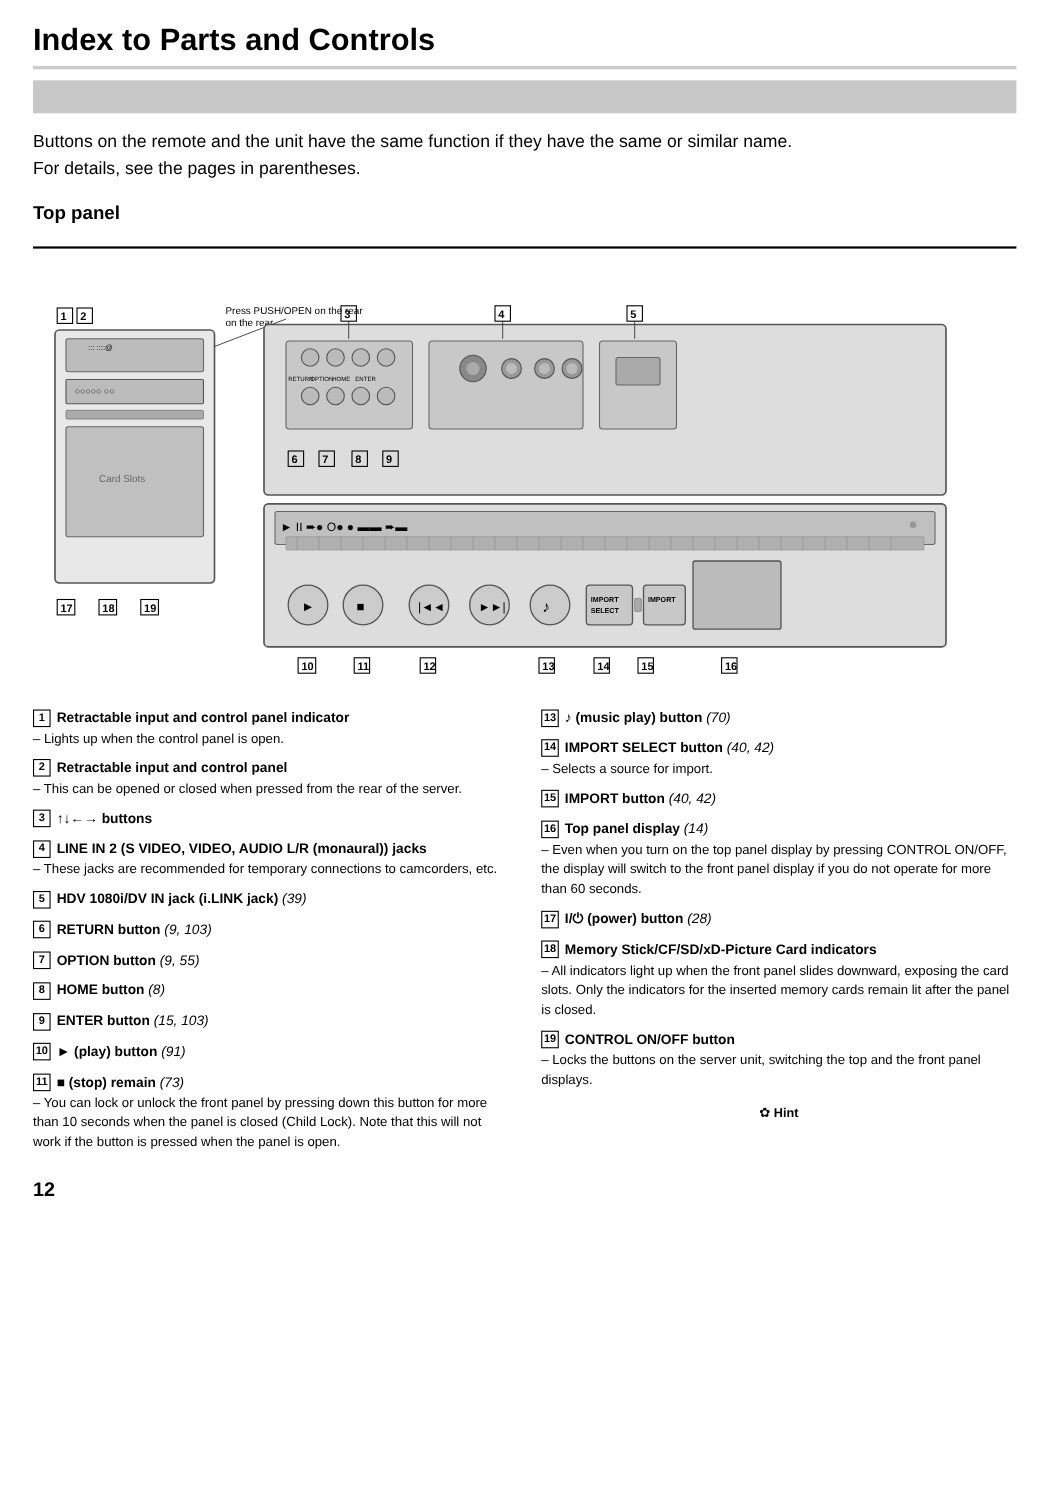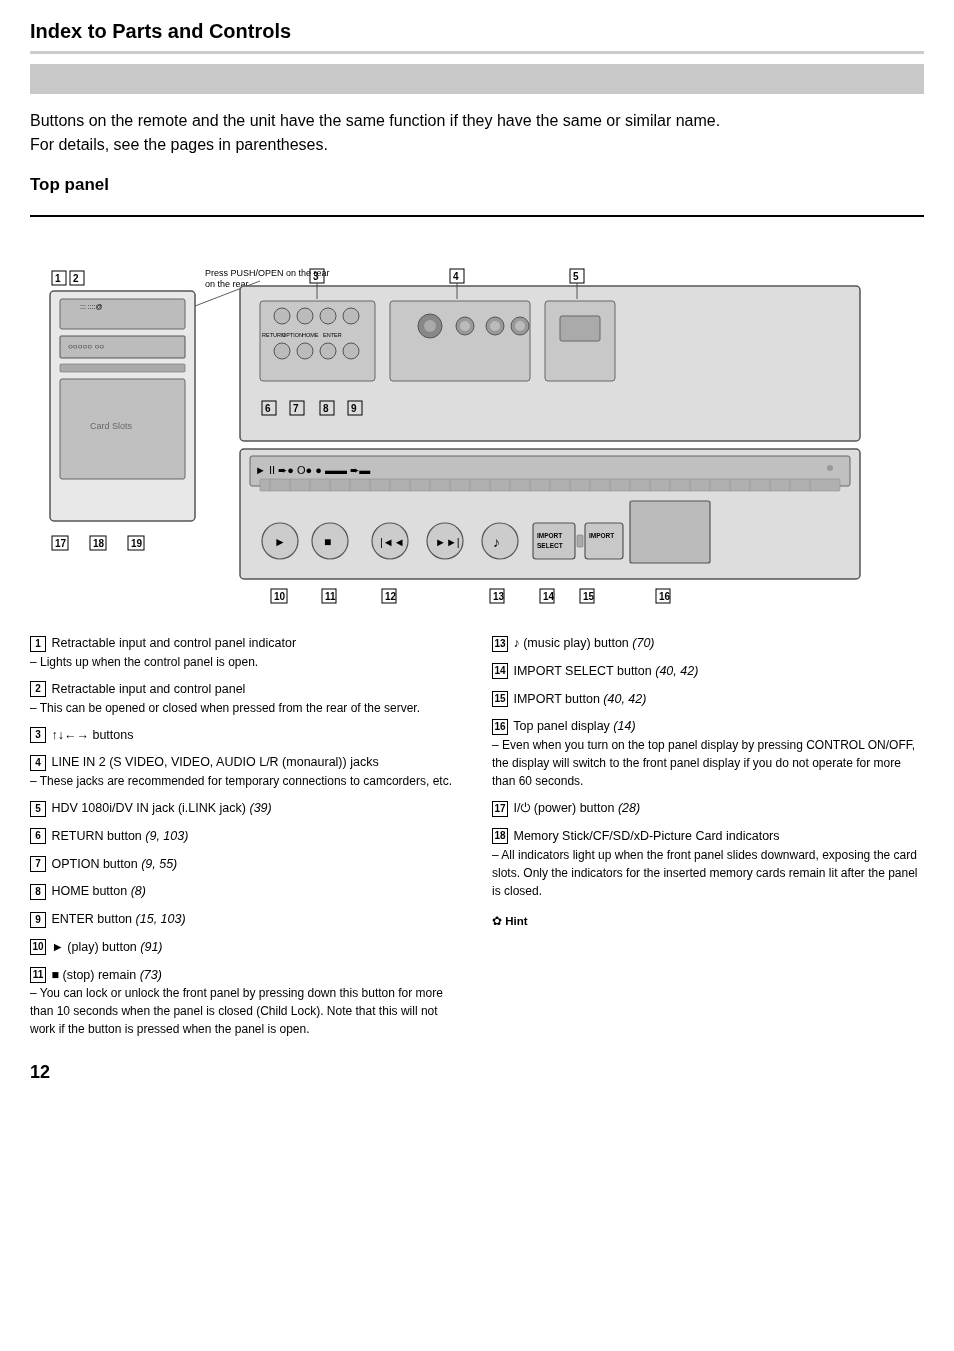--- a/index.html
+++ b/index.html
@@ -7,21 +7,21 @@
       font-family: Arial, sans-serif;
       font-size: 13px;
       background: #fff;
       color: #000;
       width: 954px;
       min-height: 1351px;
       padding: 20px 30px;
     }
     h1.page-title {
       font-family: 'Arial Black', Arial, sans-serif;
-      font-size: 20px;
+      font-size: 28px;
       font-weight: 900;
       border-bottom: 3px solid #ccc;
       padding-bottom: 8px;
       margin-bottom: 10px;
     }
     .gray-bar {
       background: #c8c8c8;
       height: 30px;
       margin-bottom: 15px;
     }
@@ -64,33 +64,34 @@
       font-size: 10px;
       font-weight: bold;
       width: 16px;
       height: 16px;
       line-height: 14px;
       text-align: center;
       margin-right: 2px;
       vertical-align: middle;
     }
     .desc-item .item-label {
-      font-weight: normal;
+      font-weight: bold;
     }
     .desc-item .item-italic {
       font-style: italic;
     }
     .desc-item .item-desc {
       display: block;
       font-size: 12px;
     }
     .hint-box {
       margin-top: 12px;
       font-size: 11.5px;
       line-height: 1.5;
+      text-align: center;
     }
     .hint-box .hint-title {
       font-weight: bold;
     }
     .page-num {
       font-size: 18px;
       font-weight: bold;
       margin-top: 15px;
     }
     
@@ -373,20 +374,21 @@
     <div class="desc-item">
       <span class="item-num">13</span>
       <span class="item-label">♪ (music play) button</span>
       <span class="item-italic"> (70)</span>
     </div>
 
     <div class="desc-item">
       <span class="item-num">14</span>
       <span class="item-label">IMPORT SELECT button</span>
       <span class="item-italic"> (40, 42)</span>
+      <span class="item-desc">– Selects a source for import.</span>
     </div>
 
     <div class="desc-item">
       <span class="item-num">15</span>
       <span class="item-label">IMPORT button</span>
       <span class="item-italic"> (40, 42)</span>
     </div>
 
     <div class="desc-item">
       <span class="item-num">16</span>
@@ -400,20 +402,25 @@
       <span class="item-label">I/⏻ (power) button</span>
       <span class="item-italic"> (28)</span>
     </div>
 
     <div class="desc-item">
       <span class="item-num">18</span>
       <span class="item-label">Memory Stick/CF/SD/xD-Picture Card indicators</span>
       <span class="item-desc">– All indicators light up when the front panel slides downward, exposing the card slots. Only the indicators for the inserted memory cards remain lit after the panel is closed.</span>
     </div>
 
+    <div class="desc-item">
+      <span class="item-num">19</span>
+      <span class="item-label">CONTROL ON/OFF button</span>
+      <span class="item-desc">– Locks the buttons on the server unit, switching the top and the front panel displays.</span>
+    </div>
 
     <div class="hint-box">
       <span style="font-size:12px">✿</span>
       <span class="hint-title">Hint</span><br>
     </div>
 
   </div>
 </div>
 
 <div class="page-num">12</div>

